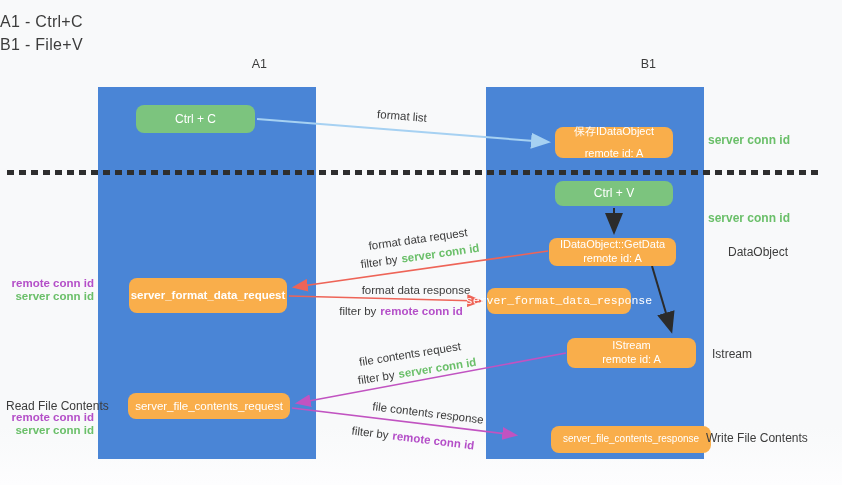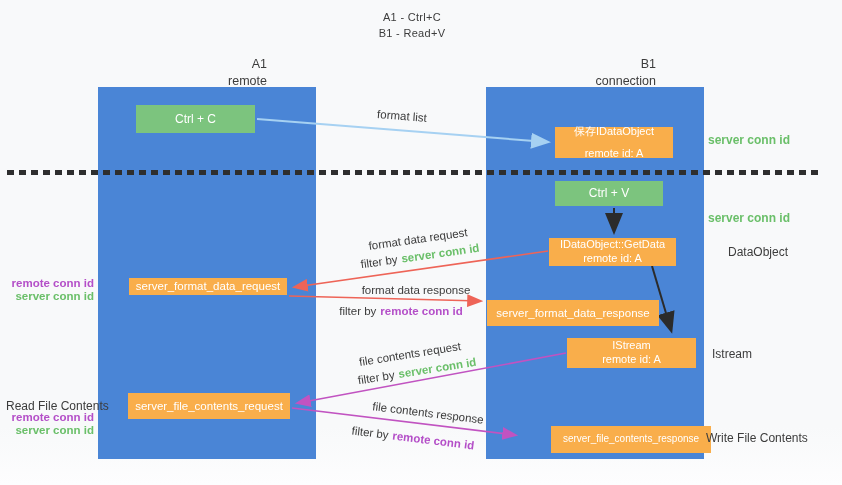--- a/index.html
+++ b/index.html
@@ -7,43 +7,43 @@
     --arrow-lightblue:#A6D1F2; --arrow-red:#EE6457; --arrow-magenta:#C153C1; --arrow-black:#2B2B2B;
     --text-green:#6ABF69; --text-purple:#B44FC8; --text-dark:#3C3C3C;
   }
   html,body{margin:0;padding:0;}
   body{font-family:"Liberation Sans","DejaVu Sans",sans-serif;}
   .canvas{
     position:relative;width:842px;height:485px;overflow:hidden;
     background:linear-gradient(180deg,#f8f9fa 0%,#f8f9fa 88%,#fdfdfe 100%);
   }
   .title{
-    position:absolute;left:0;top:10px;width:824px;text-align:center;
-    font-size:11px;line-height:1.45;color:var(--text-dark);letter-spacing:.3px;
+    position:absolute;left:0;top:10px;width:824px;text-align:left;
+    font-size:16px;line-height:1.45;color:var(--text-dark);letter-spacing:.3px;
   }
   .lane-header{
     position:absolute;width:120px;text-align:right;font-size:12.5px;line-height:1.35;color:var(--text-dark);
   }
   .lane{position:absolute;background:var(--lane-fill);top:87px;height:372px;}
   #lane-a1{left:98px;width:218px;}
   #lane-b1{left:486px;width:218px;}
   .dashes{
     position:absolute;left:7px;top:170px;width:813px;height:5px;
     background:repeating-linear-gradient(90deg,#2e2e2e 0 7px,transparent 7px 12px);
   }
   svg.arrows{position:absolute;left:0;top:0;pointer-events:none;}
   .s-blue{stroke:var(--arrow-lightblue);stroke-width:2;}
   .s-red{stroke:var(--arrow-red);stroke-width:1.6;}
   .s-magenta{stroke:var(--arrow-magenta);stroke-width:1.6;}
   .s-black{stroke:var(--arrow-black);stroke-width:2;}
   .f-blue{fill:var(--arrow-lightblue);} .f-red{fill:var(--arrow-red);}
   .f-magenta{fill:var(--arrow-magenta);} .f-black{fill:var(--arrow-black);}
   .node{
     position:absolute;display:flex;flex-direction:column;align-items:center;justify-content:center;
-    color:var(--node-text);text-align:center;border-radius:0;line-height:1.25;
+    color:var(--node-text);text-align:center;border-radius:8px;line-height:1.25;
   }
   .node.green{background:var(--node-green);font-size:12px;}
   .node.orange{background:var(--node-orange);font-size:11px;}
   .alabel{
     position:absolute;white-space:nowrap;font-size:11.5px;color:var(--text-dark);
     transform-origin:center;
   }
   .alabel .pfx{margin-right:4px;}
   .alabel .green{color:var(--text-green);font-weight:bold;}
   .alabel .purple{color:var(--text-purple);font-weight:bold;}
@@ -53,30 +53,28 @@
   .connid-stack .purple{color:var(--text-purple);}
   .connid-stack .green{color:var(--text-green);}
 </style>
 </head>
 <body>
 
 <div class="canvas">
 
   <div class="title">
     <div>A1 - Ctrl+C</div>
-    <div>B1 - Read+V</div>
+    <div>B1 - File+V</div>
   </div>
 
   <div class="lane-header" style="left:147px;top:56px;">
     <div>A1</div>
-    <div>remote</div>
   </div>
   <div class="lane-header" style="left:536px;top:56px;">
     <div>B1</div>
-    <div>connection</div>
   </div>
 
   <div class="lane" id="lane-a1"></div>
   <div class="lane" id="lane-b1"></div>
 
   <div class="dashes"></div>
 
   <svg class="arrows" width="842" height="485" viewBox="0 0 842 485">
     <defs>
       <marker id="m-blue" markerWidth="10" markerHeight="8" refX="8" refY="4" orient="auto">
@@ -103,34 +101,34 @@
 
   <div class="node green" style="left:136px;top:105px;width:119px;height:28px;">
     <div>Ctrl + C</div>
   </div>
 
   <div class="node orange" style="left:555px;top:127px;width:118px;height:31px;gap:8px;">
     <div>保存IDataObject</div>
     <div>remote id: A</div>
   </div>
 
-  <div class="node green" style="left:555px;top:181px;width:108px;height:25px;">
+  <div class="node green" style="left:555px;top:181px;width:118px;height:25px;">
     <div>Ctrl + V</div>
   </div>
 
   <div class="node orange" style="left:549px;top:238px;width:127px;height:28px;">
     <div>IDataObject::GetData</div>
     <div>remote id: A</div>
   </div>
 
-  <div class="node orange" style="left:129px;top:278px;width:158px;height:17px;font-size:11.5px;">
+  <div class="node orange" style="left:129px;top:278px;width:158px;height:35px;font-size:11.5px;font-weight:bold;">
     <div>server_format_data_request</div>
   </div>
 
-  <div class="node orange" style="left:487px;top:300px;width:172px;height:26px;font-size:11.5px;">
+  <div class="node orange" style="left:487px;top:288px;width:144px;height:26px;font-size:11.5px;font-family:Liberation Mono, monospace;">
     <div>server_format_data_response</div>
   </div>
 
   <div class="node orange" style="left:567px;top:338px;width:129px;height:30px;">
     <div>IStream</div>
     <div>remote id: A</div>
   </div>
 
   <div class="node orange" style="left:128px;top:393px;width:162px;height:26px;font-size:11.5px;">
     <div>server_file_contents_request</div>

